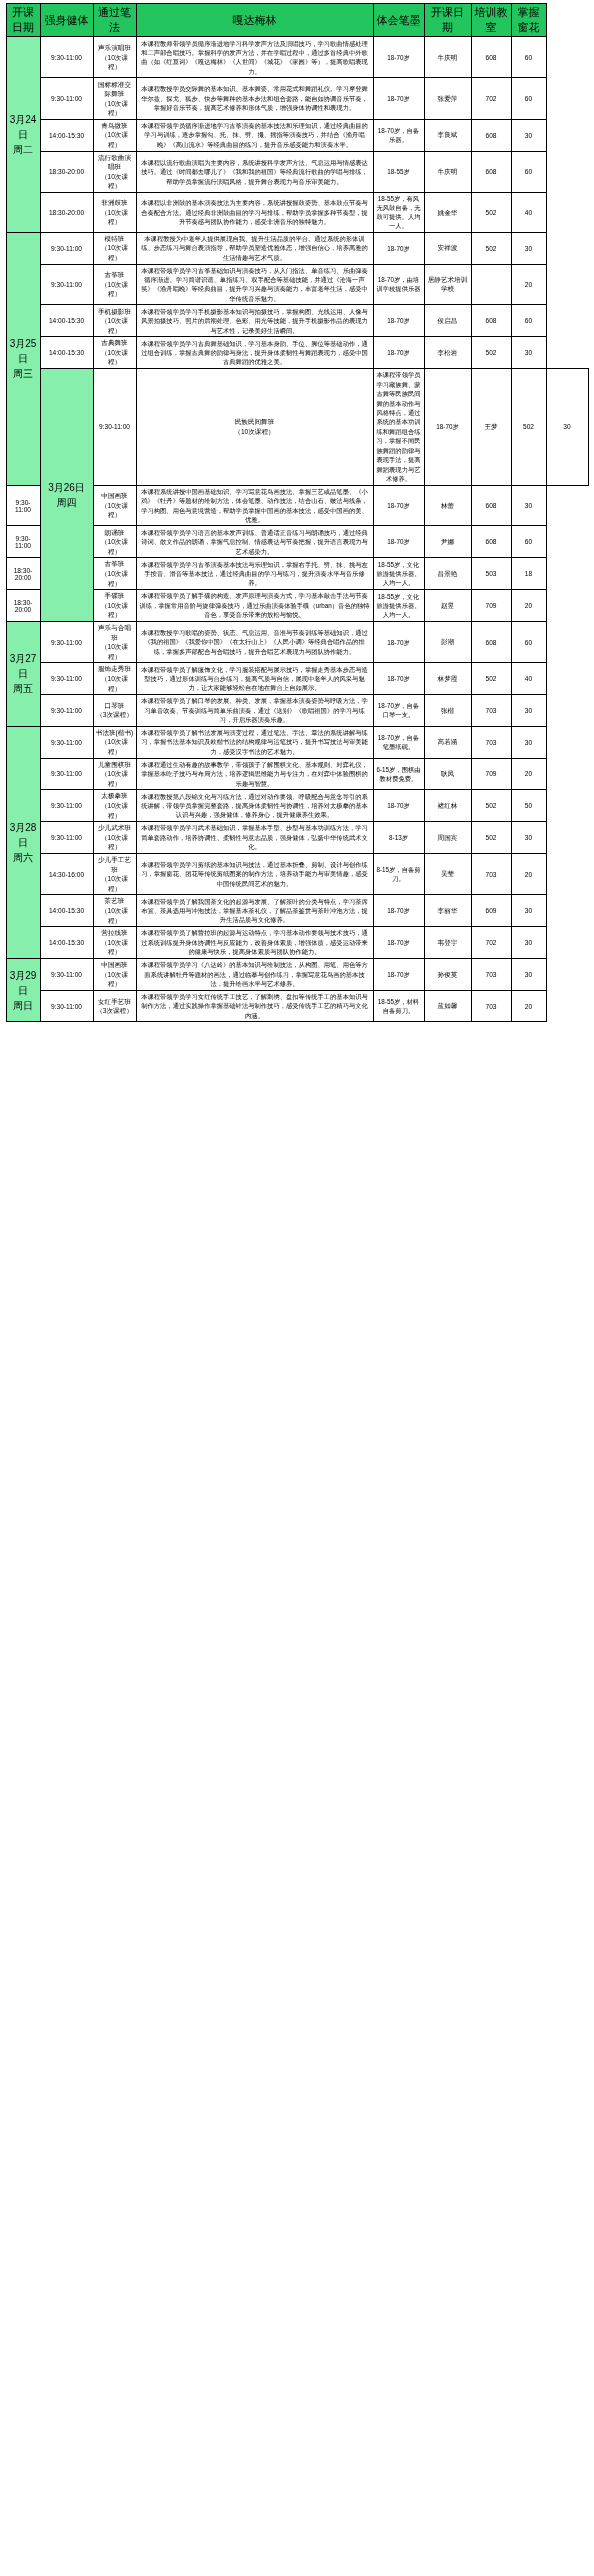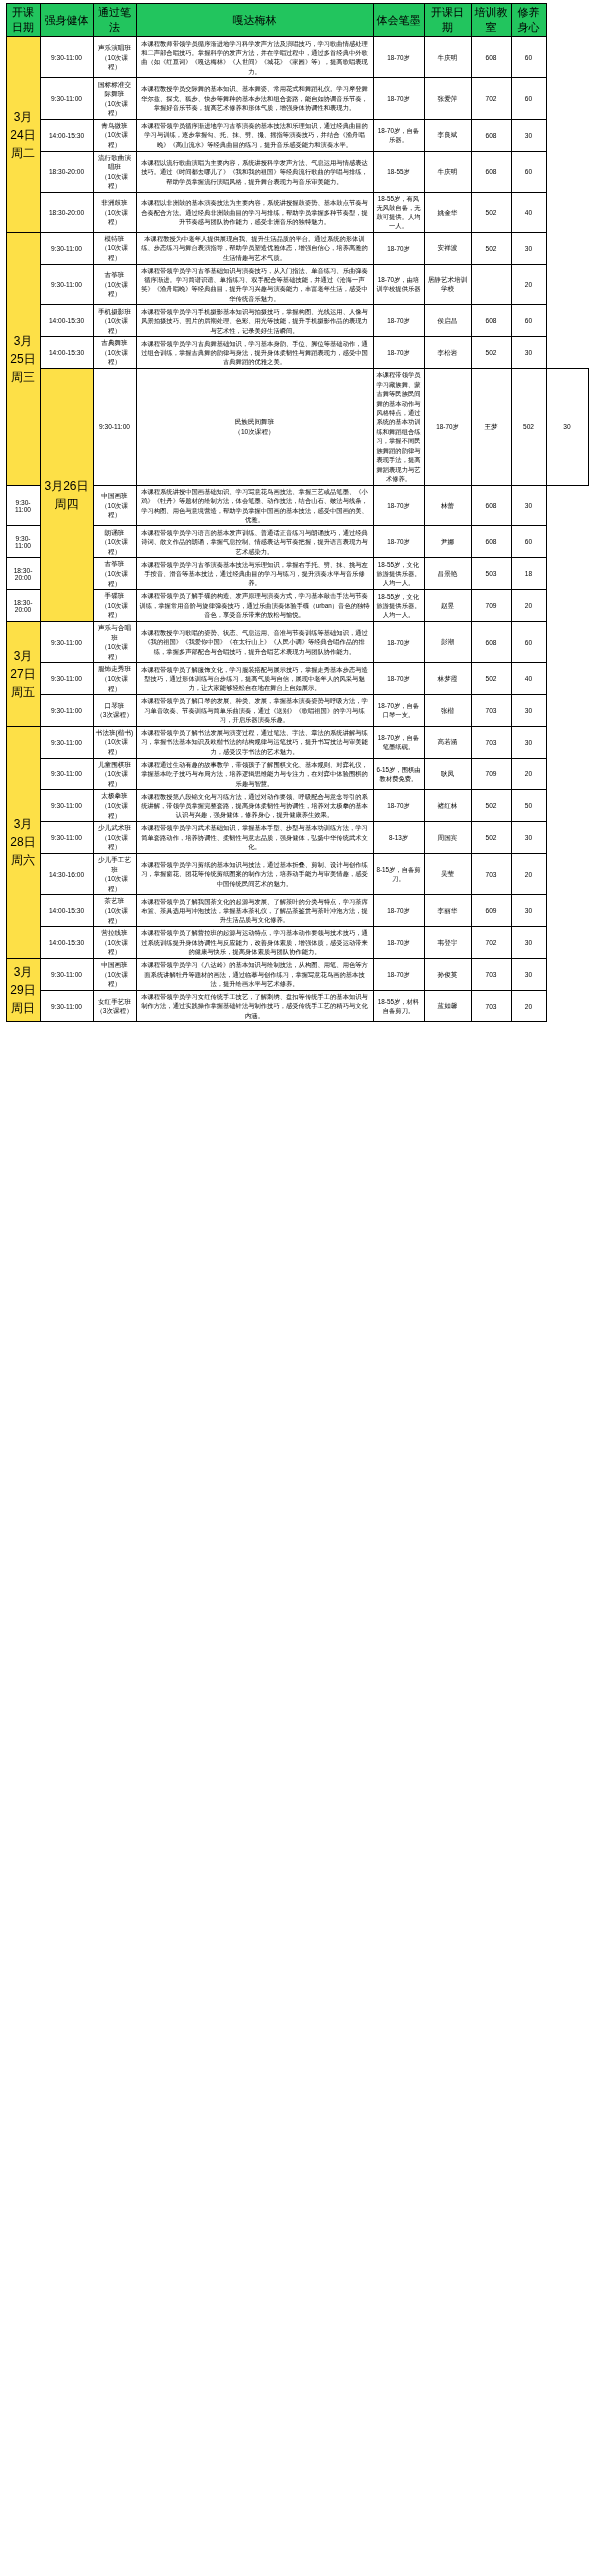--- a/index.html
+++ b/index.html
@@ -35,22 +35,22 @@
   col.c-date    { width: 34px; }
   col.c-time    { width: 53px; }
   col.c-class   { width: 43px; }
   col.c-content { width: 237px; }
   col.c-req     { width: 51px; }
   col.c-teacher { width: 47px; }
   col.c-room    { width: 40px; }
   col.c-num     { width: 35px; }
 
   td.date {
-    background: #fde047;
-    font-size: 12px;
+    background: #86efac;
+    font-size: 10px;
     line-height: 1.5;
   }
   td.time {
     font-size: 6.6px;
   }
   td.cls {
     font-size: 6.6px;
     line-height: 1.45;
   }
   td.content {
@@ -89,21 +89,21 @@
   </colgroup>
   <thead>
     <tr>
       <th>开课日期</th>
       <th>强身健体</th>
       <th>通过笔法</th>
       <th>嘎达梅林</th>
       <th>体会笔墨</th>
       <th>开课日期</th>
       <th>培训教室</th>
-      <th>修养身心</th>
+      <th>掌握窗花</th>
     </tr>
   </thead>
   <tbody id="schedule-body">
       <tr>
         <td class="date" rowspan="5">3月24日<br>周二</td>
         <td class="time">9:30-11:00</td>
         <td class="cls">声乐演唱班<br>（10次课程）</td>
         <td class="content">本课程教师带领学员循序渐进地学习科学发声方法及演唱技巧，学习歌曲情感处理和二声部合唱技巧。掌握科学的发声方法，并在学唱过程中，通过多首经典中外歌曲（如《红豆词》《嘎达梅林》《人世间》《城花》《家园》等），提高歌唱表现力。</td>
         <td class="req">18-70岁</td>
         <td class="teacher">牛庆明</td>

